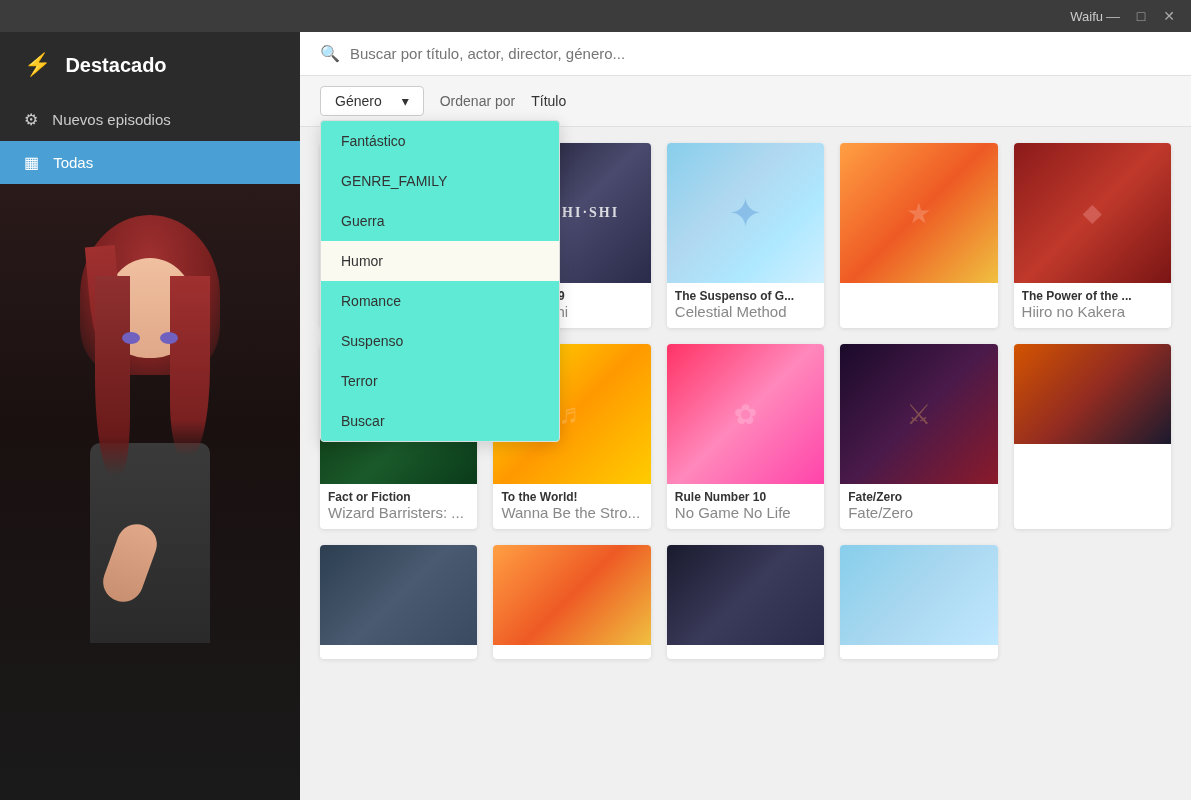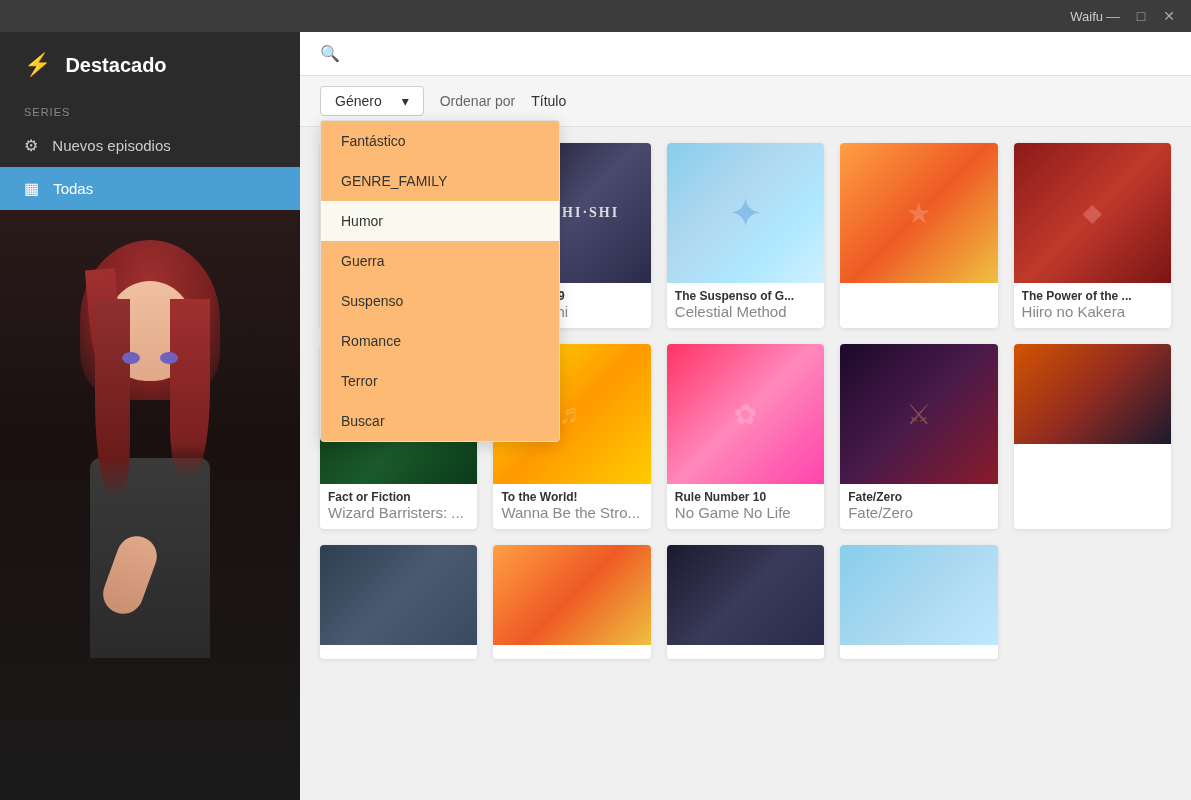--- a/index.html
+++ b/index.html
@@ -127,21 +127,21 @@
       color: #333;
     }
     .order-label { font-size: 14px; color: #666; }
     .order-value { font-size: 14px; color: #333; font-weight: 500; }
 
     
     .dropdown {
       position: absolute;
       top: 44px;
       left: 20px;
-      background: #fdba74;
+      background: #5eead4;
       border: 1px solid #ddd;
       box-shadow: 0 4px 16px rgba(0,0,0,0.15);
       border-radius: 4px;
       width: 240px;
       z-index: 100;
       overflow: hidden;
     }
     .dropdown-item {
       padding: 12px 20px;
       font-size: 14px;
@@ -227,21 +227,20 @@
   </div>
 </div>
 
 <div class="app-container">
 
   <div class="sidebar">
     <div class="sidebar-destacado">
       <span class="sidebar-destacado-icon">⚡</span>
       <span>Destacado</span>
     </div>
-    <div class="sidebar-section-label">SERIES</div>
     <div class="sidebar-item">
       <span class="sidebar-item-icon">⚙</span>
       <span>Nuevos episodios</span>
     </div>
     <div class="sidebar-item active">
       <span class="sidebar-item-icon">▦</span>
       <span>Todas</span>
     </div>
     <div class="sidebar-image">
 
@@ -263,38 +262,39 @@
 
         <div style="position:absolute;left:calc(50% - 40px);top:55%;width:40px;height:80px;background:linear-gradient(180deg,#e0a888 0%,#c89070 100%);border-radius:20px;transform:rotate(20deg);"></div>
       </div>
     </div>
   </div>
 
   <div class="main-content">
 
     <div class="search-bar">
       <span class="search-icon">🔍</span>
+      <input class="search-input" type="text" placeholder="Buscar por título, actor, director, género..." style="">
     </div>
 
     <div class="filter-bar">
       <button class="genre-btn">
         <span>Género</span>
         <span>▾</span>
       </button>
       <span class="order-label">Ordenar por</span>
       <span class="order-value">Título</span>
 
       <div class="dropdown">
 
       <div class="dropdown-item">Fantástico</div>
           <div class="dropdown-item">GENRE_FAMILY</div>
+          <div class="dropdown-item">Guerra</div>
           <div class="dropdown-item highlighted">Humor</div>
-          <div class="dropdown-item">Guerra</div>
+          <div class="dropdown-item">Romance</div>
           <div class="dropdown-item">Suspenso</div>
-          <div class="dropdown-item">Romance</div>
           <div class="dropdown-item">Terror</div>
           <div class="dropdown-item">Buscar</div>
         </div>
     </div>
 
     <div class="grid-container">
       <div class="grid">
 
         <div class="card">
           <div class="thumb-placeholder card-bg-1" style="height:140px;">

